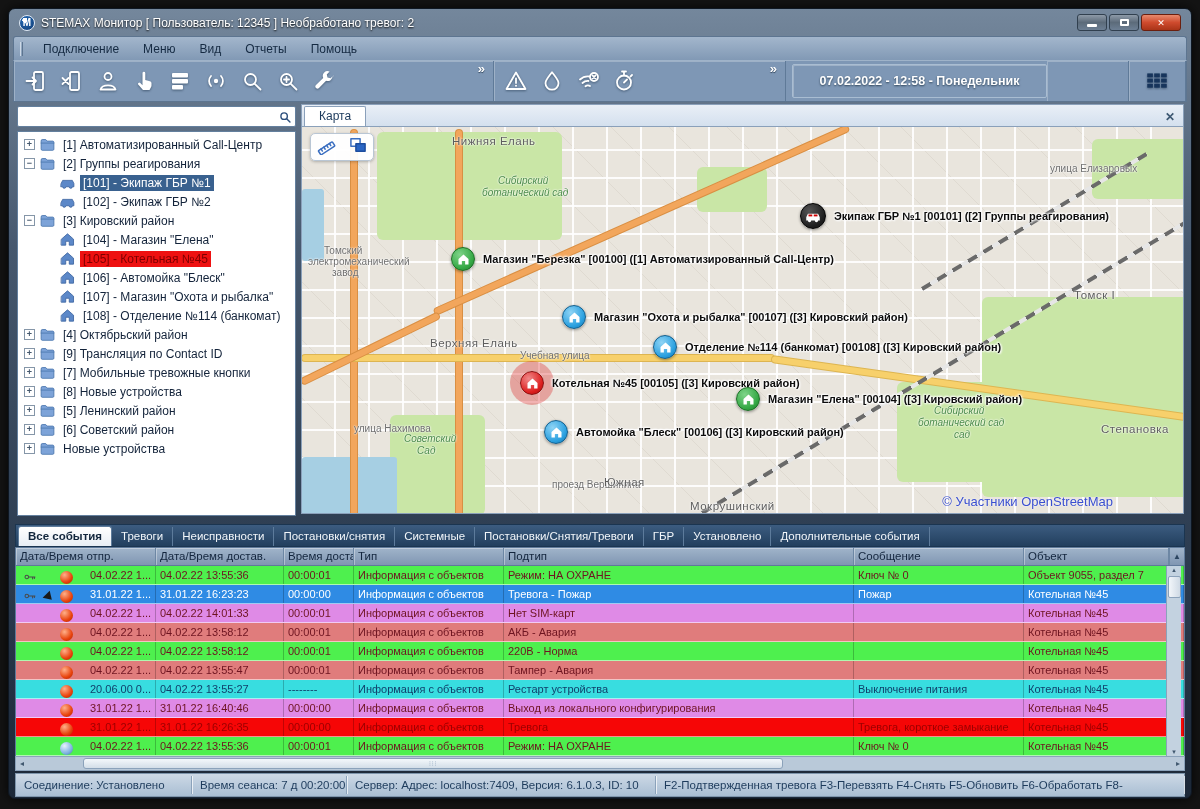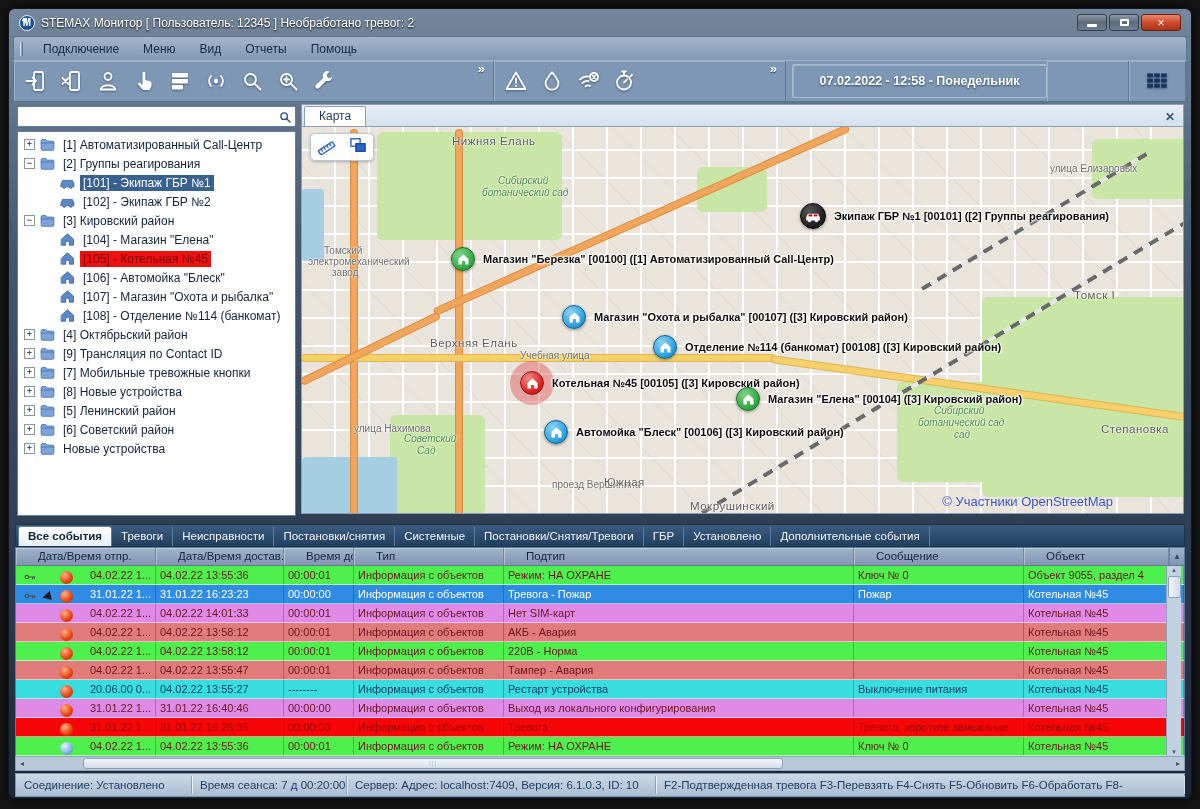--- a/index.html
+++ b/index.html
@@ -80,21 +80,21 @@
   .pin.car { width:26px; height:26px; background:radial-gradient(circle at 35% 30%, #555, #1c1c1c 70%); border:1px solid #000; }
   .pin.car svg { width:18px; height:18px; }
   .marker-label { margin-left:8px; font-size:11px; font-weight:bold; color:#0c0c0c; white-space:nowrap; text-shadow:0 0 2px #fff,0 0 3px #fff,1px 1px 2px #fff,-1px -1px 2px #fff; }
   .attribution { position:absolute; right:70px; bottom:4px; font-size:13px; color:#3a4fd0; text-shadow:0 0 2px #fff; }
   
   .event-tabs { height:23px; margin:0 2px; background:linear-gradient(#3c5c80,#223f5e); border:1px solid #1b3least; border:1px solid #1b3550; display:flex; align-items:flex-end; }
   .etab { color:#f2f6fa; font-size:11.5px; padding:3px 9px 4px 9px; border-right:1px solid #5d7b9b; white-space:nowrap; }
   .etab.active { background:linear-gradient(#ffffff,#e8eef5); color:#12263c; font-weight:bold; border-radius:3px 3px 0 0; border:1px solid #5d7b9b; border-bottom:none; margin-left:2px; }
   
   .table-header { height:19px; margin:0 2px; display:flex; background:linear-gradient(#a0b4ca,#8096b2); border:1px solid #5f7a9a; font-size:11.5px; color:#13253d; }
-  .th { padding:2px 22px; border-right:1px solid #6d87a4; box-shadow:inset 1px 1px 0 rgba(255,255,255,.35); overflow:hidden; white-space:nowrap; }
+  .th { padding:2px 4px; border-right:1px solid #6d87a4; box-shadow:inset 1px 1px 0 rgba(255,255,255,.35); overflow:hidden; white-space:nowrap; }
   .th.last { flex:1; }
   .hdr-arrow { width:15px; display:flex; align-items:center; justify-content:center; color:#2c4560; font-size:8px; border-left:1px solid #6d87a4; }
   .c0{width:140px;} .c1{width:128px;} .c2{width:70px;} .c3{width:150px;} .c4{width:350px;} .c5{width:170px;} .c6{width:132px;}
   .table-body { height:190px; margin:0 2px; background:#d7e2ec; position:relative; border-left:1px solid #5f7a9a; border-right:1px solid #5f7a9a; }
   .trow { height:19px; display:flex; font-size:11px; color:#6e1420; border-bottom:1px solid rgba(255,255,255,.55); }
   .td { padding:2px 4px; border-right:1px solid rgba(0,0,0,.22); white-space:nowrap; overflow:hidden; display:flex; align-items:center; }
   .td.last { flex:1; }
   .iconzone { width:70px; flex:none; position:relative; height:100%; }
   .iconzone .icn { position:absolute; top:2px; }
   .iconzone .key-slot { left:2px; } .iconzone .key-slot svg { width:16px; height:14px; }
@@ -642,21 +642,21 @@
               </span>
               <span class="ball red"></span>
             </span>
             <span>04.02.22 1...</span>
           </div>
           <div class="td c1">04.02.22 13:55:36</div>
           <div class="td c2">00:00:01</div>
           <div class="td c3">Информация с объектов</div>
           <div class="td c4">Режим: НА ОХРАНЕ</div>
           <div class="td c5">Ключ № 0</div>
-          <div class="td c6 last">Объект 9055, раздел 4</div>
+          <div class="td c6 last">Объект 9055, раздел 7</div>
         </div>
         <div class="trow tone-blue">
           <div class="td c0">
             <span class="iconzone">
               <span class="icn key-slot">
                 <svg viewBox="0 0 24 24" fill="none" stroke="#fff" stroke-width="1.8" stroke-linecap="round" stroke-linejoin="round">
                   <g stroke="#4a4a4a" fill="none">
                     <circle cx="6.5" cy="12" r="3"></circle>
                     <path d="M9.5 12h11M16.5 12v3.2M19.5 12v2.4"></path>
                   </g>

